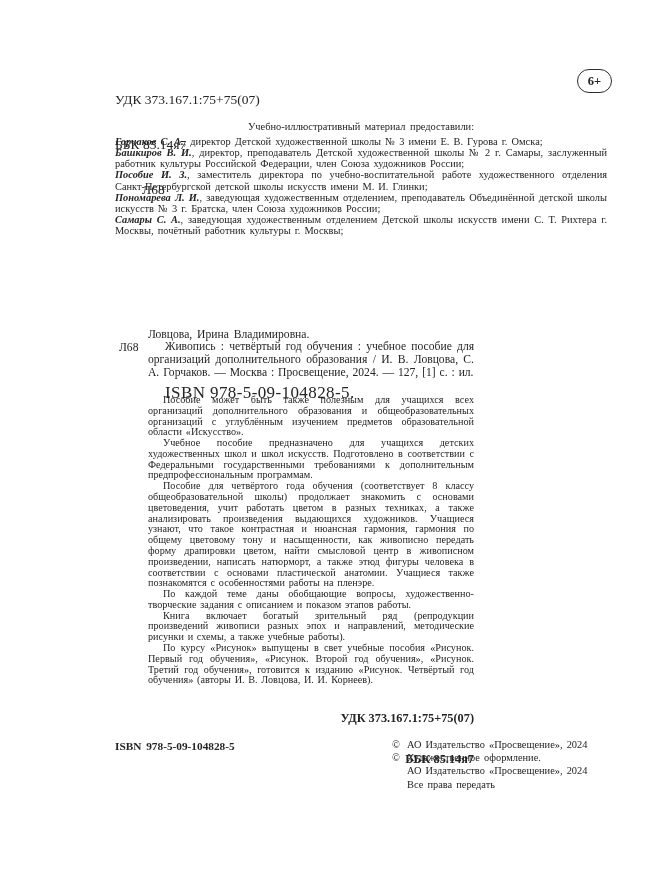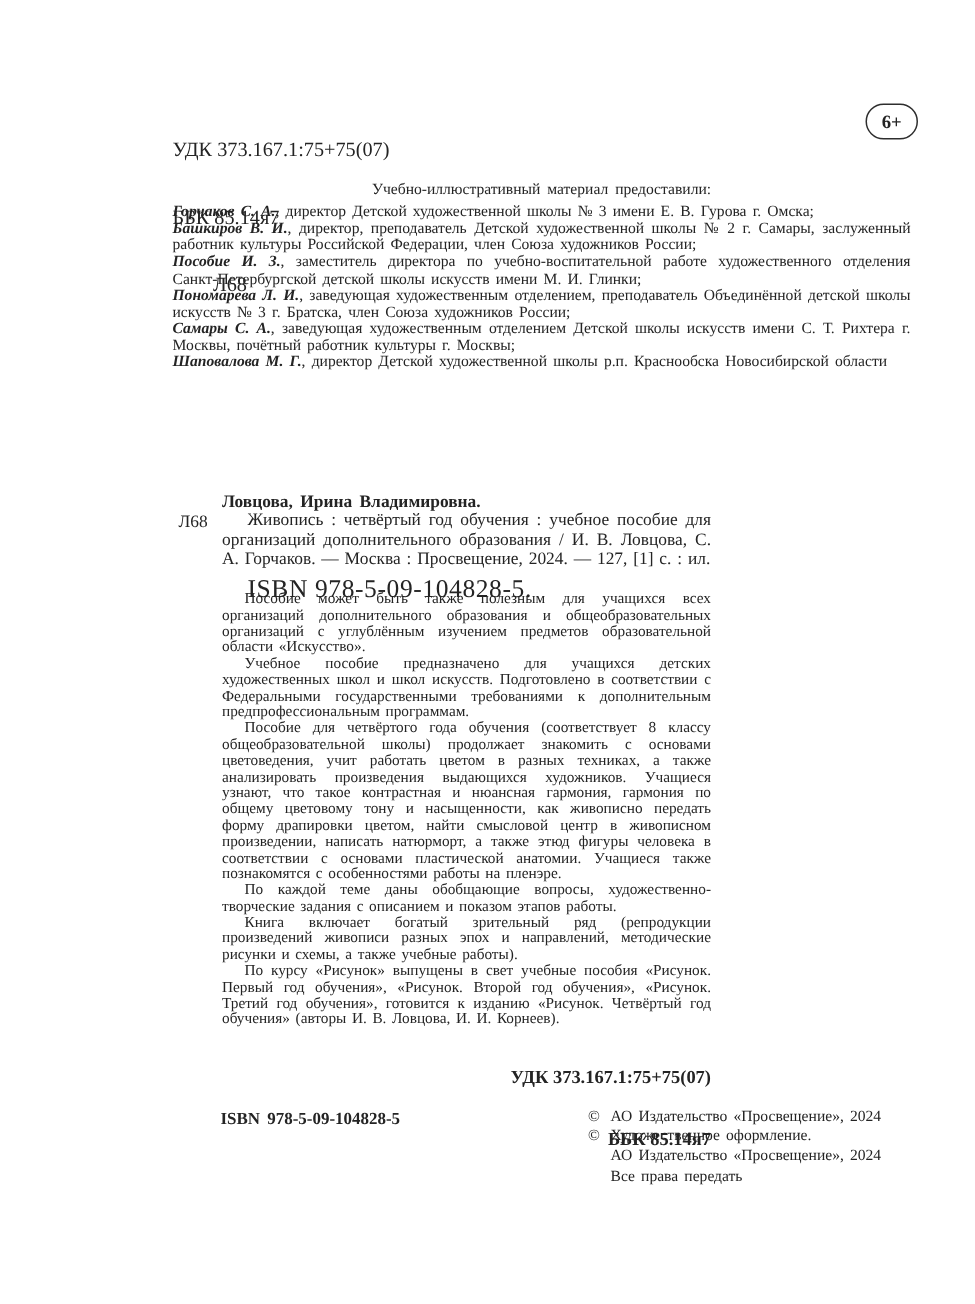--- a/index.html
+++ b/index.html
@@ -19,29 +19,29 @@
     position:absolute;left:577px;top:69px;width:33px;height:22px;
     border:1.4px solid #2e2e2e;border-radius:12px;
     display:flex;align-items:center;justify-content:center;
     font-size:12.5px;font-weight:bold;
   }
   
   .credits-heading{position:absolute;left:115px;top:121px;width:492px;text-align:center;font-size:10.4px;word-spacing:2px;}
   .credits{position:absolute;left:115px;top:136px;width:492px;font-size:10.4px;line-height:11.15px;text-align:justify;word-spacing:1.5px;}
   .credits p{margin:0;}
   
-  .card-author{position:absolute;left:148px;top:328px;font-size:11.6px;font-weight:bold;word-spacing:2px;}
+  .card-author{position:absolute;left:148px;top:328px;font-size:11.6px;font-weight:normal;word-spacing:2px;}
   .card-marker{position:absolute;left:119px;top:341px;font-size:11.6px;}
   .card-desc{position:absolute;left:148px;top:341px;width:326px;font-size:11.6px;line-height:12.9px;text-align:justify;text-indent:17px;word-spacing:1px;}
   .card-isbn{position:absolute;left:165px;top:383px;font-size:17px;letter-spacing:0.4px;}
   .annotation{position:absolute;left:148px;top:395px;width:326px;font-size:10.2px;line-height:10.78px;text-align:justify;word-spacing:1.2px;}
   .annotation p{margin:0;text-indent:15px;}
   .card-codes{position:absolute;left:148px;top:684px;width:326px;text-align:right;font-weight:bold;font-size:12.3px;line-height:13.8px;white-space:pre;}
   
-  .footer-isbn{position:absolute;left:115px;top:740px;font-size:11.3px;font-weight:bold;word-spacing:2px;margin-left:32px;}
+  .footer-isbn{position:absolute;left:115px;top:740px;font-size:11.3px;font-weight:bold;word-spacing:2px;}
   .copyright{position:absolute;left:392px;top:738px;font-size:10.4px;line-height:13.2px;word-spacing:1.5px;}
   .copyright p{margin:0;display:flex;}
   .copyright .mark{display:inline-block;width:15px;flex:0 0 15px;}
 </style>
 </head>
 <body>
 
 <div class="page">
 
   <div class="top-codes">
@@ -55,21 +55,20 @@
   </div>
 
   <div class="credits-heading">Учебно-иллюстративный материал предоставили:</div>
 
   <div class="credits">
       <p><b><i>Горчаков С. А.</i></b>, директор Детской художественной школы № 3 имени Е. В. Гурова г. Омска;</p>
       <p><b><i>Башкиров В. И.</i></b>, директор, преподаватель Детской художественной школы № 2 г. Самары, заслуженный работник культуры Российской Федерации, член Союза художников России;</p>
       <p><b><i>Пособие И. З.</i></b>, заместитель директора по учебно-воспитательной работе художественного отделения Санкт-Петербургской детской школы искусств имени М. И. Глинки;</p>
       <p><b><i>Пономарева Л. И.</i></b>, заведующая художественным отделением, преподаватель Объединённой детской школы искусств № 3 г. Братска, член Союза художников России;</p>
       <p><b><i>Самары С. А.</i></b>, заведующая художественным отделением Детской школы искусств имени С. Т. Рихтера г. Москвы, почётный работник культуры г. Москвы;</p>
-      <p><b><i>Шаповалова М. Г.</i></b>, директор Детской художественной школы р.п. Краснообска Новосибирской области</p>
     </div>
 
   <div class="card-author">Ловцова, Ирина Владимировна.</div>
   <div class="card-marker">Л68</div>
   <div class="card-desc">Живопись : четвёртый год обучения : учебное пособие для организаций дополнительного образования / И. В. Ловцова, С. А. Горчаков. — Москва : Просвещение, 2024. — 127, [1] с. : ил.</div>
   <div class="card-isbn">ISBN 978-5-09-104828-5.</div>
 
   <div class="annotation">
       <p>Пособие может быть также полезным для учащихся всех организаций дополнительного образования и общеобразовательных организаций с углублённым изучением предметов образовательной области «Искусство».</p>
       <p>Учебное пособие предназначено для учащихся детских художественных школ и школ искусств. Подготовлено в соответствии с Федеральными государственными требованиями к дополнительным предпрофессиональным программам.</p>

